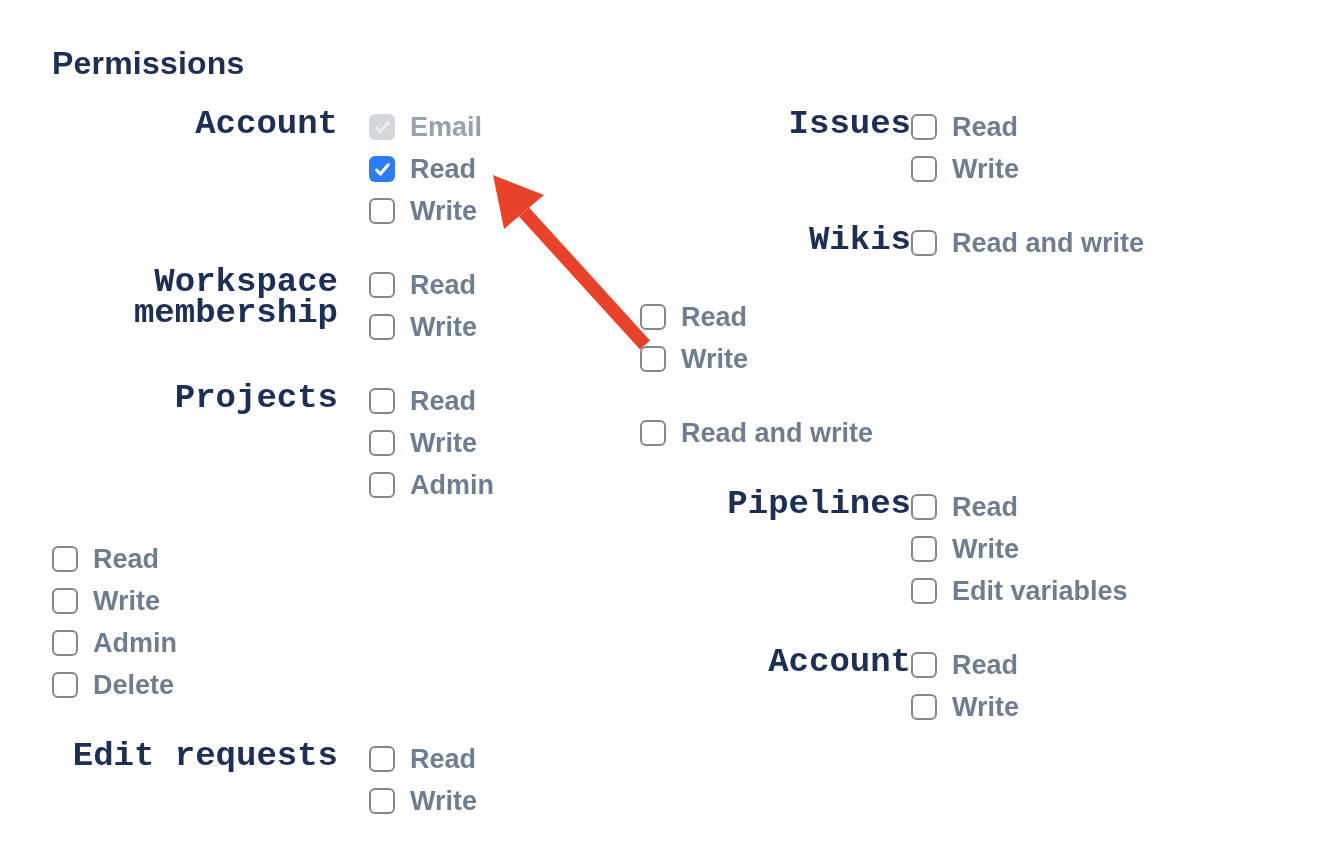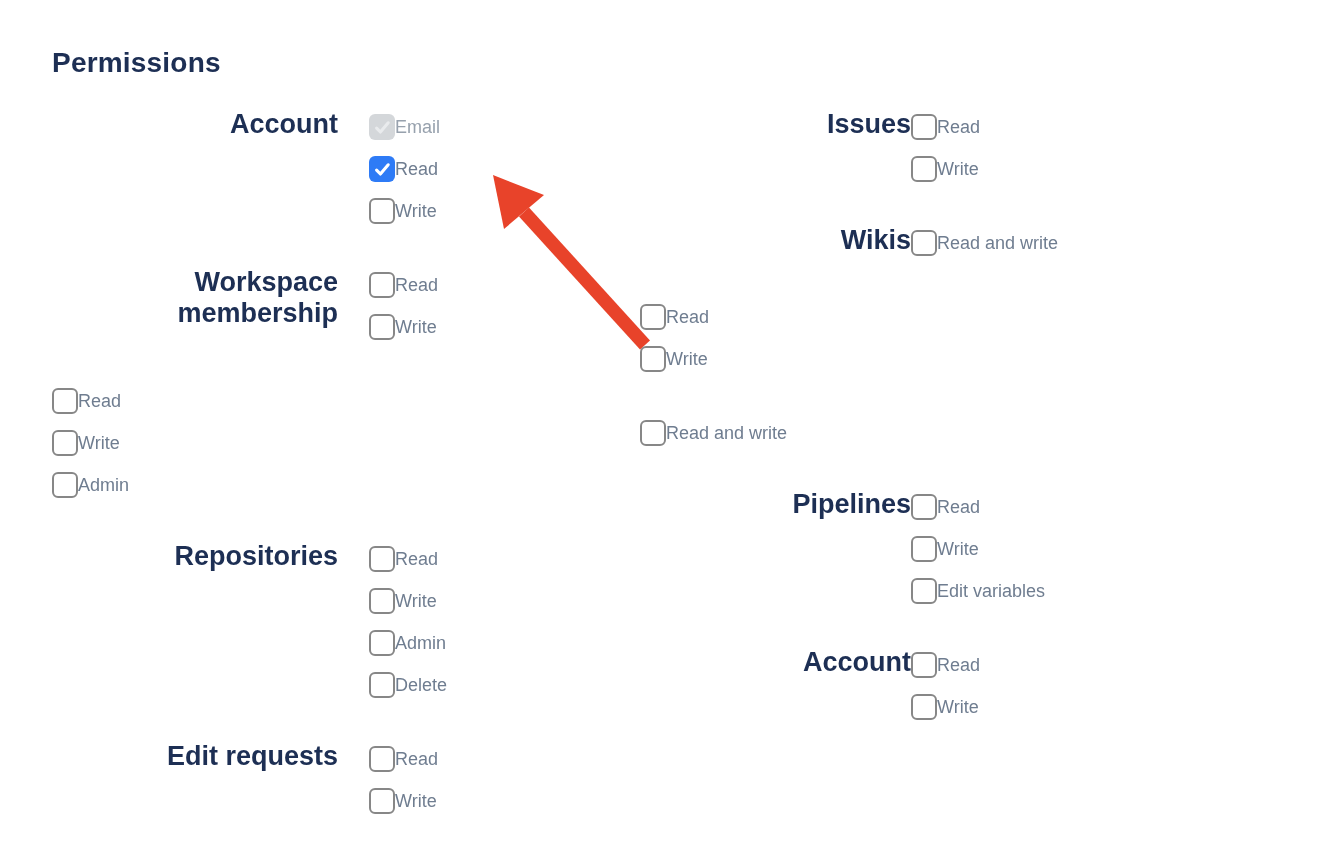--- a/index.html
+++ b/index.html
@@ -10,46 +10,46 @@
     --disfill:#d4d7da;
     --arrow:#e8432a;
   }
   html,body{margin:0;padding:0;}
   body{
     width:1322px;height:844px;background:#ffffff;position:relative;overflow:hidden;
     font-family:"Liberation Sans", sans-serif;
   }
   .page{padding:46px 0 0 52px;}
   .page-title{
-    font-size:28px;font-weight:bold;color:var(--navy);
+    font-size:32px;font-weight:bold;color:var(--navy);
     margin:0 0 26px 0;letter-spacing:.2px;line-height:34px;
   }
   .cols{display:flex;align-items:flex-start;}
   .col{flex:none;}
   .col-left{width:588px;}
   .group{display:flex;margin-bottom:32px;}
   .group:last-child{margin-bottom:0;}
   .glabel{
-    font-weight:bold;color:var(--navy);font-size:27px;line-height:31px;
-    padding-top:3px;text-align:right;flex:none;
+    font-weight:bold;color:var(--navy);font-size:34px;line-height:31px;
+    padding-top:3px;text-align:right;flex:none;font-family:Liberation Mono, monospace;
   }
   .col-left .glabel{width:286px;margin-right:31px;}
   .col-right .glabel{width:271px;}
   .opts{display:flex;flex-direction:column;}
   .opt{display:flex;align-items:center;height:42px;cursor:pointer;}
   .opt.opt-disabled{cursor:default;}
   .cb{
     width:26px;height:26px;border-radius:6px;box-sizing:border-box;flex:none;
     display:flex;align-items:center;justify-content:center;
   }
   .cb-unchecked{border:2px solid #878787;background:#ffffff;}
   .cb-checked{background:var(--blue);}
   .cb-disabled{background:var(--disfill);}
   .cb svg{width:19px;height:19px;display:block;}
-  .olabel{font-size:18px;color:var(--optgray);white-space:nowrap;}
+  .olabel{margin-left:15px;font-size:27px;color:var(--optgray);white-space:nowrap;font-weight:bold;}
   .olabel-dis{color:var(--optgray-dis);}
   .annotation{position:absolute;left:0;top:0;pointer-events:none;}
 </style>
 </head>
 <body>
 
 <div class="page">
   <h2 class="page-title">Permissions</h2>
   <div class="cols">
     <div class="col col-left">
@@ -85,37 +85,37 @@
               <span class="cb cb-unchecked"></span>
               <span class="olabel">Read</span>
             </label>
             <label class="opt">
               <span class="cb cb-unchecked"></span>
               <span class="olabel">Write</span>
             </label>
           </div>
         </div>
         <div class="group">
+          <div class="glabel">Projects</div>
           <div class="opts">
             <label class="opt">
               <span class="cb cb-unchecked"></span>
               <span class="olabel">Read</span>
             </label>
             <label class="opt">
               <span class="cb cb-unchecked"></span>
               <span class="olabel">Write</span>
             </label>
             <label class="opt">
               <span class="cb cb-unchecked"></span>
               <span class="olabel">Admin</span>
             </label>
           </div>
         </div>
         <div class="group">
-          <div class="glabel">Repositories</div>
           <div class="opts">
             <label class="opt">
               <span class="cb cb-unchecked"></span>
               <span class="olabel">Read</span>
             </label>
             <label class="opt">
               <span class="cb cb-unchecked"></span>
               <span class="olabel">Write</span>
             </label>
             <label class="opt">

